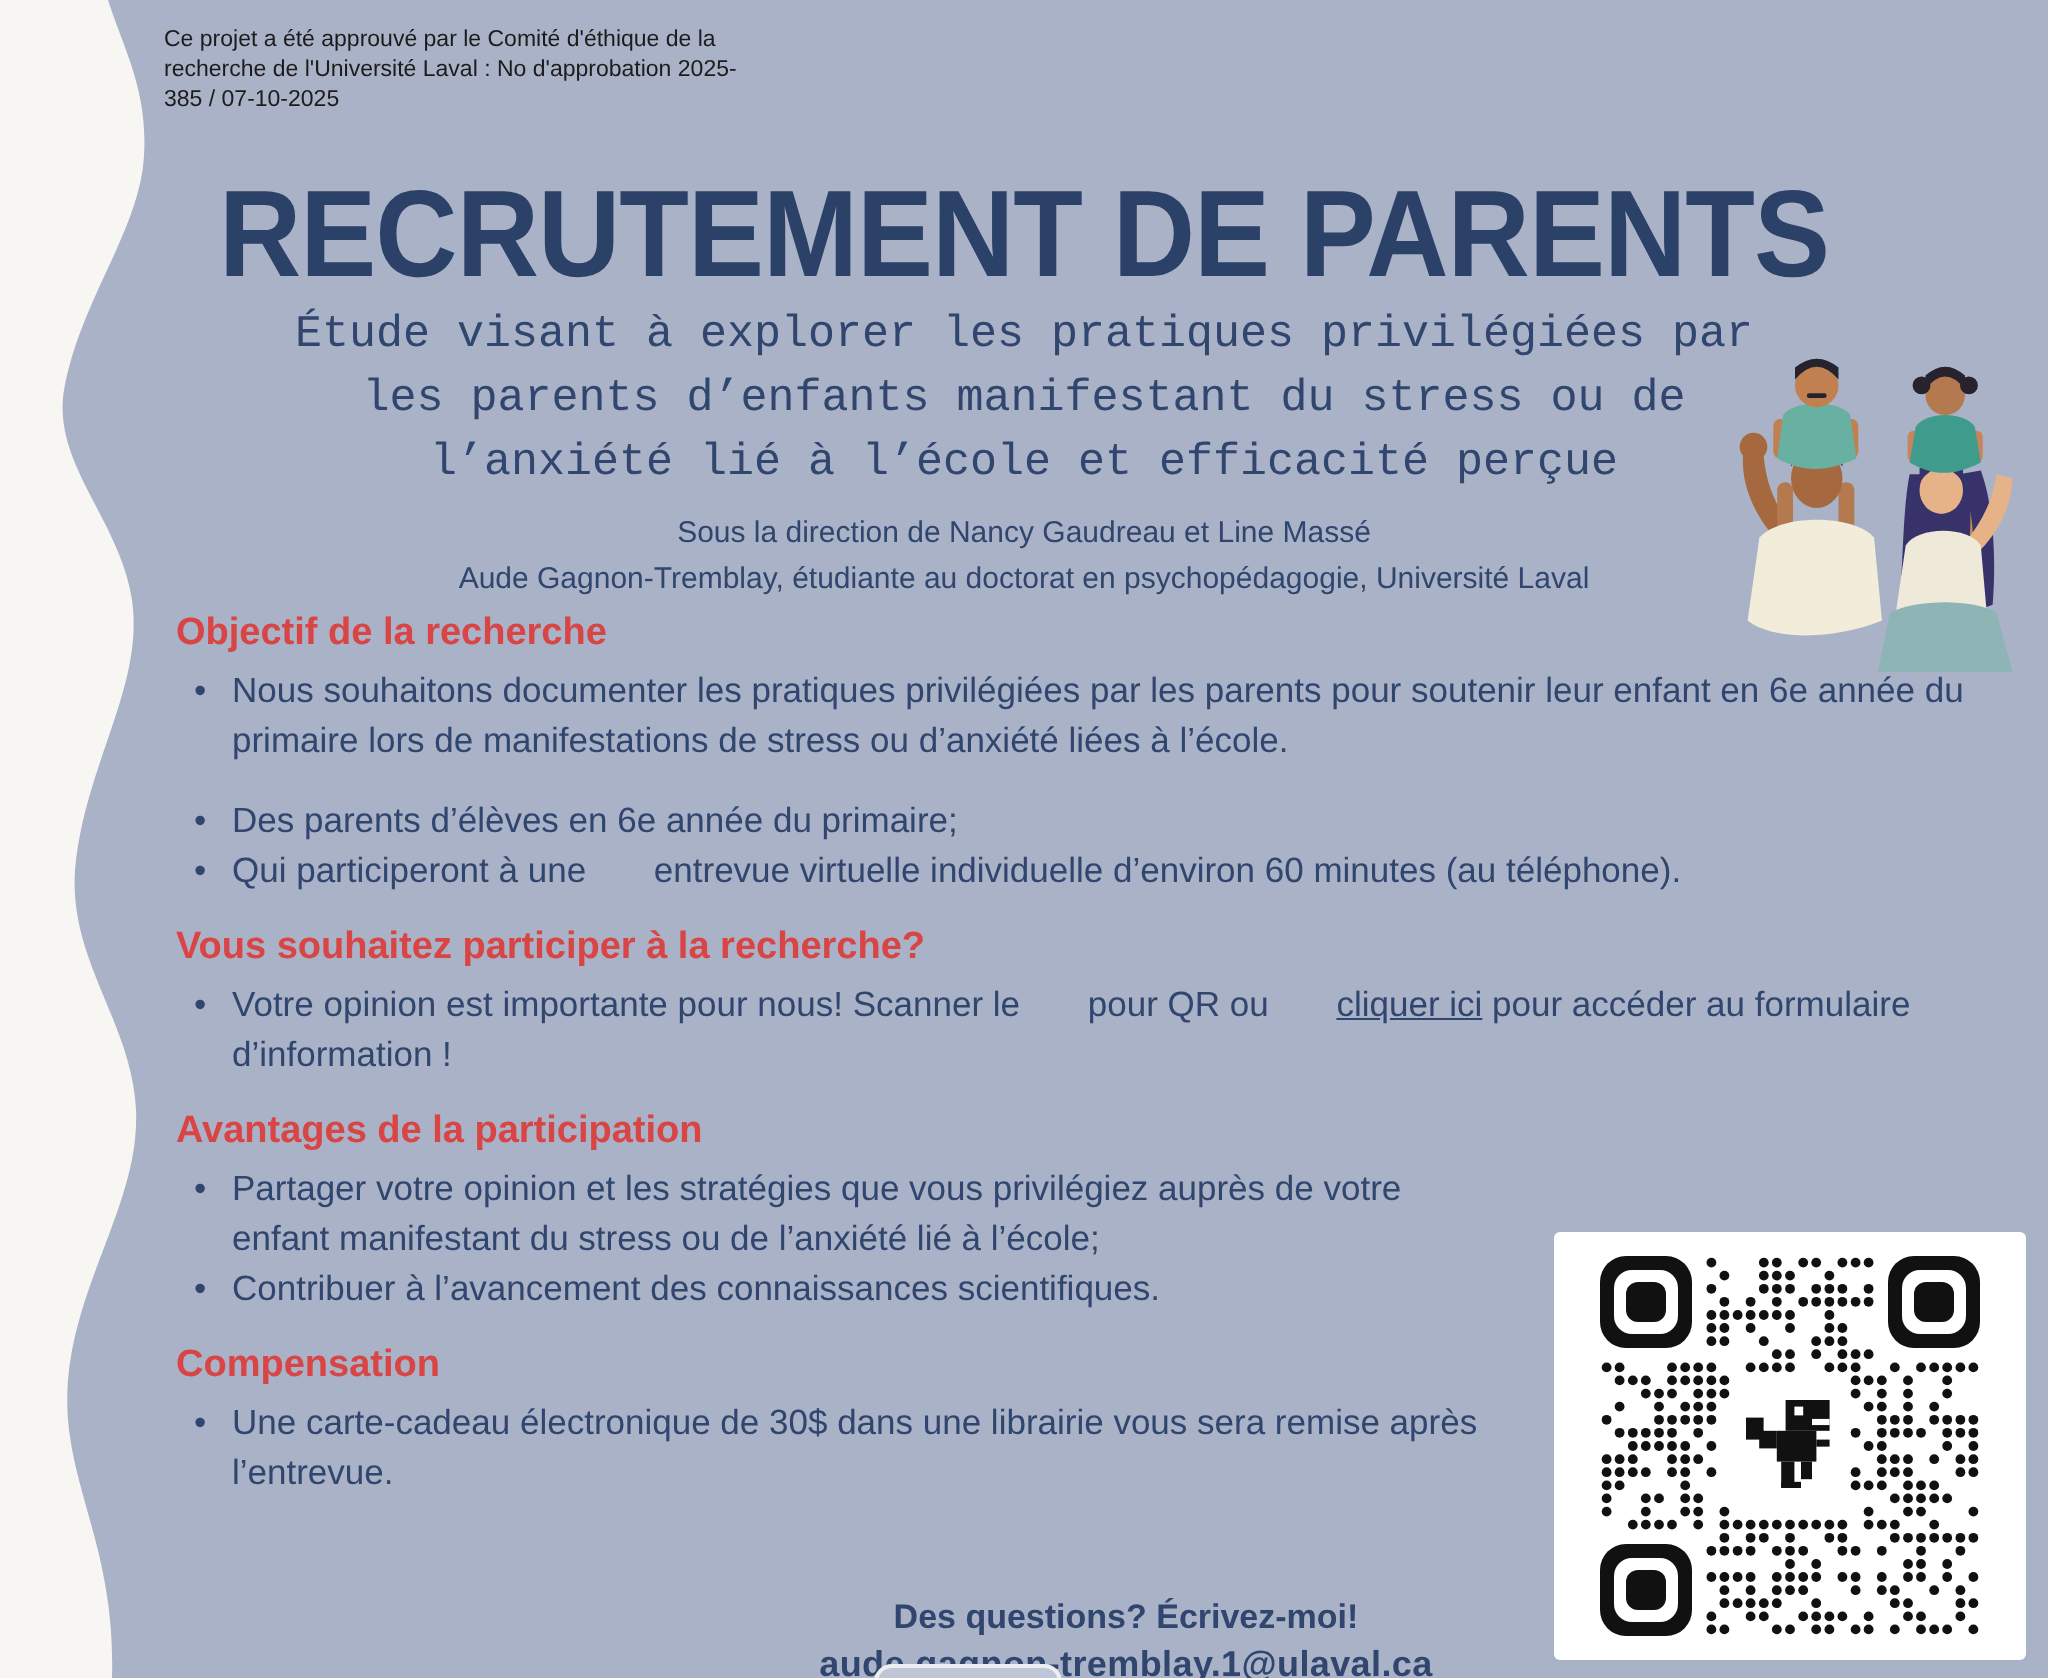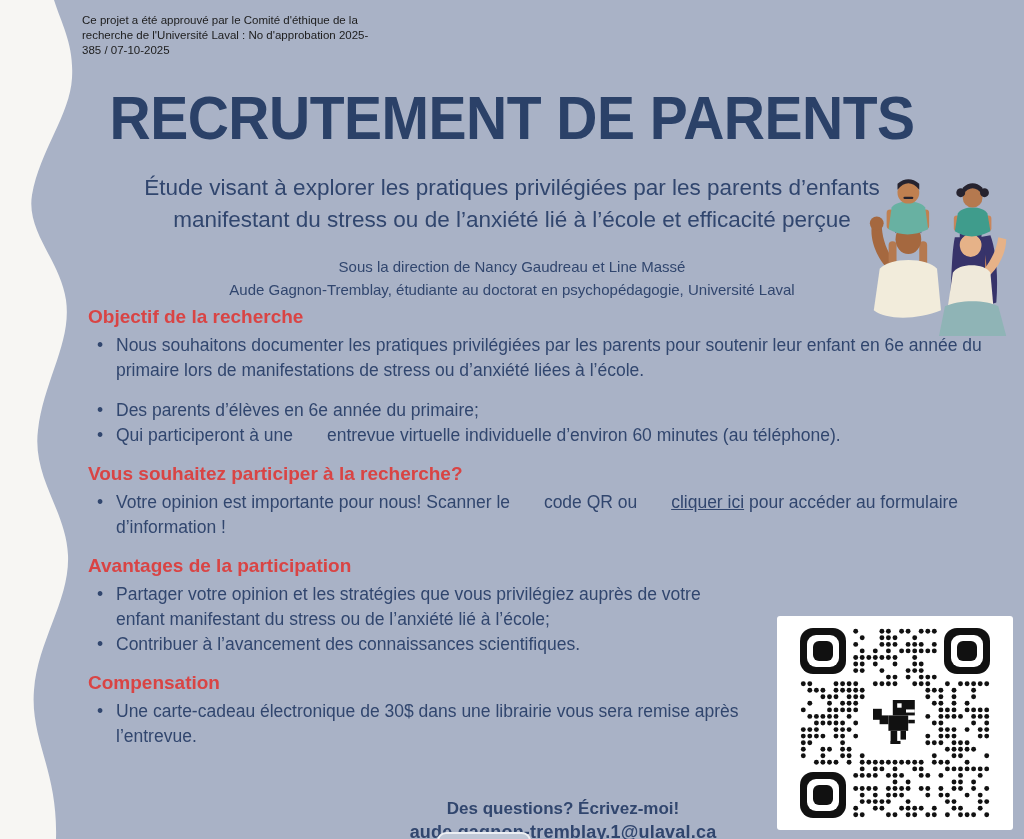--- a/index.html
+++ b/index.html
@@ -20,23 +20,24 @@
   .ethics{
     position:absolute;left:82px;top:13px;width:300px;
     font-size:11.5px;line-height:1.32;color:var(--ink);
   }
   .title{
     position:absolute;left:0;top:82px;width:1024px;margin:0;
     text-align:center;font-size:57px;font-weight:800;letter-spacing:-0.5px;
     color:var(--title-navy);transform:scaleY(1.08);transform-origin:top center;
   }
   .subtitle{
-    position:absolute;left:122px;top:172px;width:780px;
+    position:absolute;left:122px;top:152px;width:780px;
     text-align:center;font-size:22.5px;line-height:1.42;font-weight:500;
     color:var(--navy);
+    font-family:Liberation Mono, monospace;
   }
   .byline{
     position:absolute;left:122px;top:256px;width:780px;
     text-align:center;font-size:15px;line-height:1.5;color:var(--navy);
   }
   .sections{position:absolute;left:88px;top:306px;width:900px;}
   .section{margin-bottom:15px;}
   .section h2{
     margin:0 0 5px 0;font-size:19px;font-weight:800;color:var(--heading-red);
   }
@@ -137,21 +138,21 @@
   <div class="section">
     <ul>
       <li>Des parents d’élèves en 6e année du primaire;</li>
       <li><span>Qui participeront à une </span><span class="b">entrevue virtuelle individuelle</span><span> d’environ 60 minutes (au téléphone).</span></li>
     </ul>
   </div>
 
   <div class="section">
     <h2>Vous souhaitez participer à la recherche?</h2>
     <ul>
-      <li><span>Votre opinion est importante pour nous! Scanner le </span><span class="b">code QR</span><span> ou </span><span class="b u">cliquer ici</span><span> pour accéder au formulaire d’information !</span></li>
+      <li><span>Votre opinion est importante pour nous! Scanner le </span><span class="b">pour QR</span><span> ou </span><span class="b u">cliquer ici</span><span> pour accéder au formulaire d’information !</span></li>
     </ul>
   </div>
 
   <div class="section w-narrow">
     <h2>Avantages de la participation</h2>
     <ul>
       <li>Partager votre opinion et les stratégies que vous privilégiez auprès de votre enfant manifestant du stress ou de l’anxiété lié à l’école;</li>
       <li>Contribuer à l’avancement des connaissances scientifiques.</li>
     </ul>
   </div>

